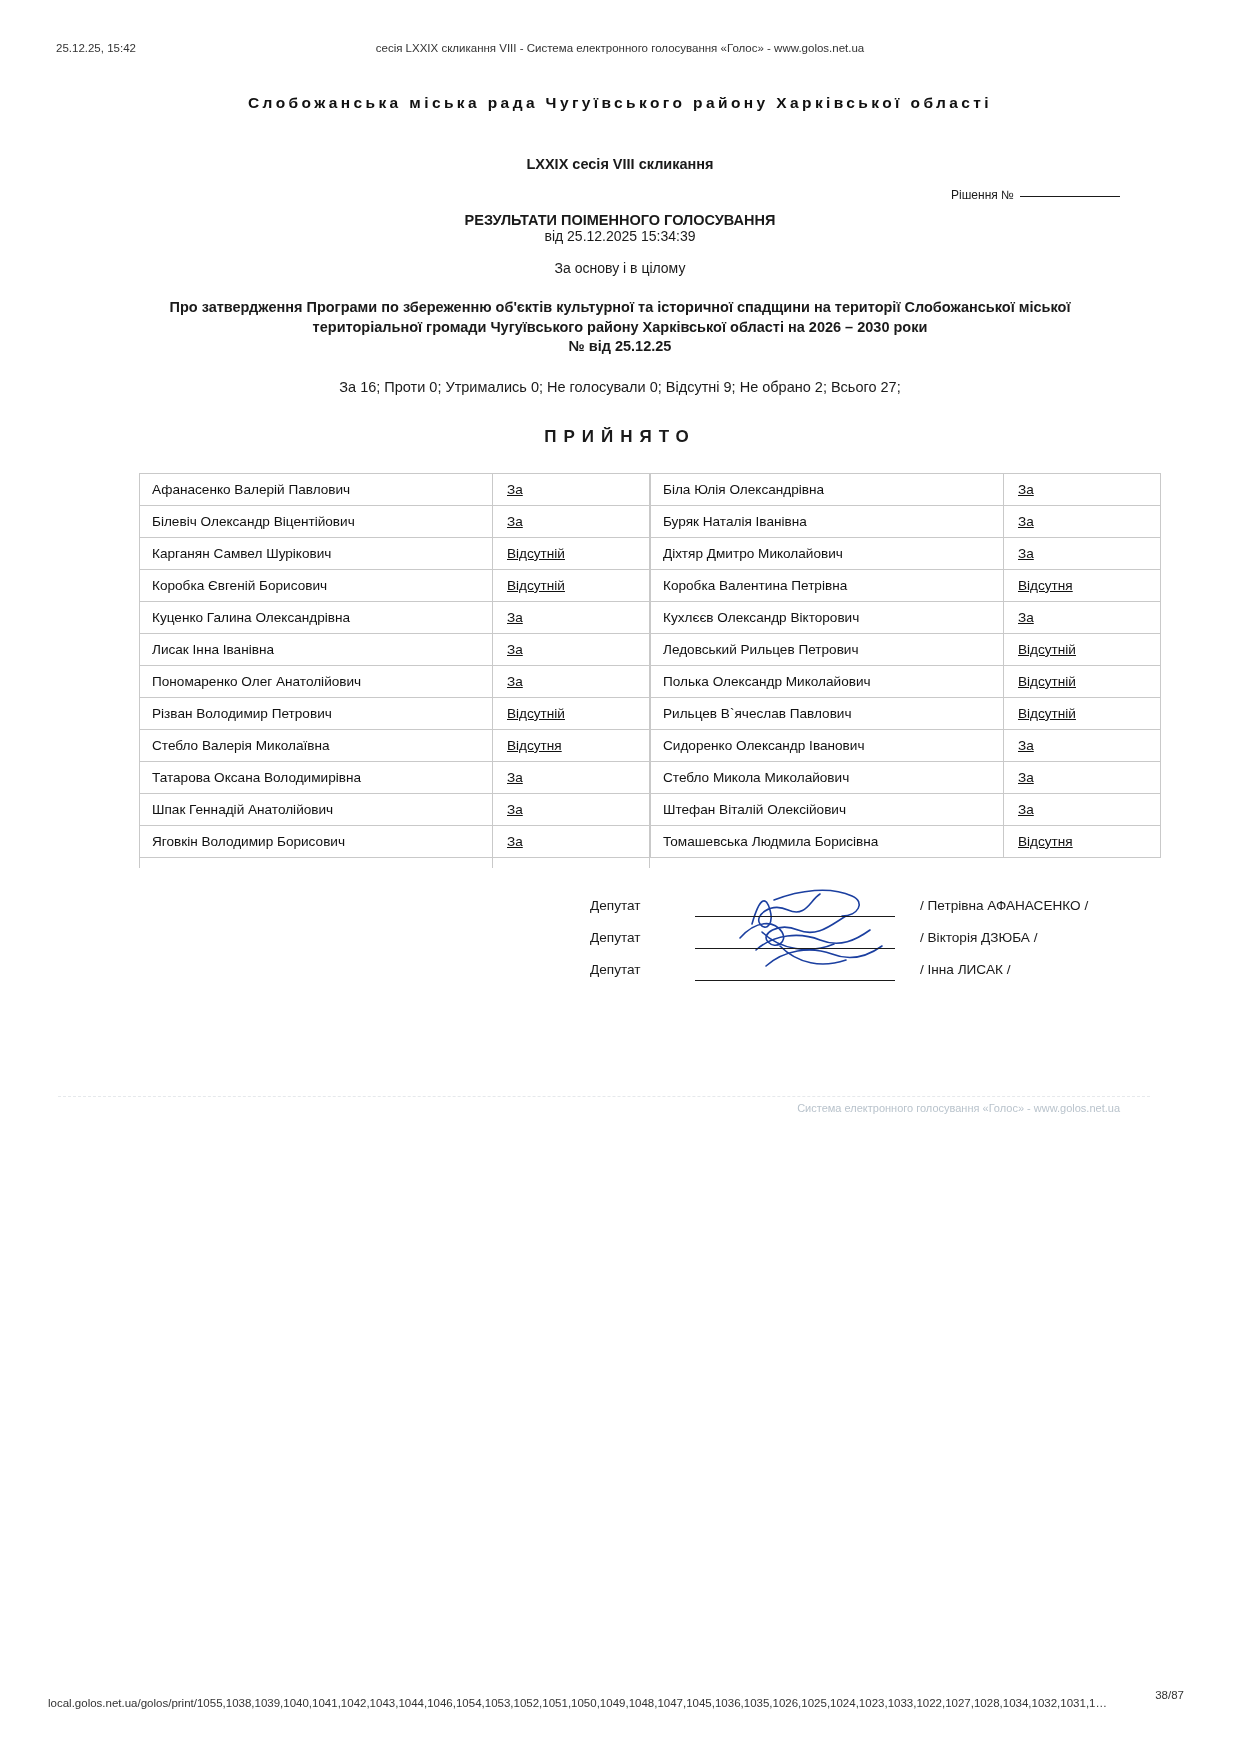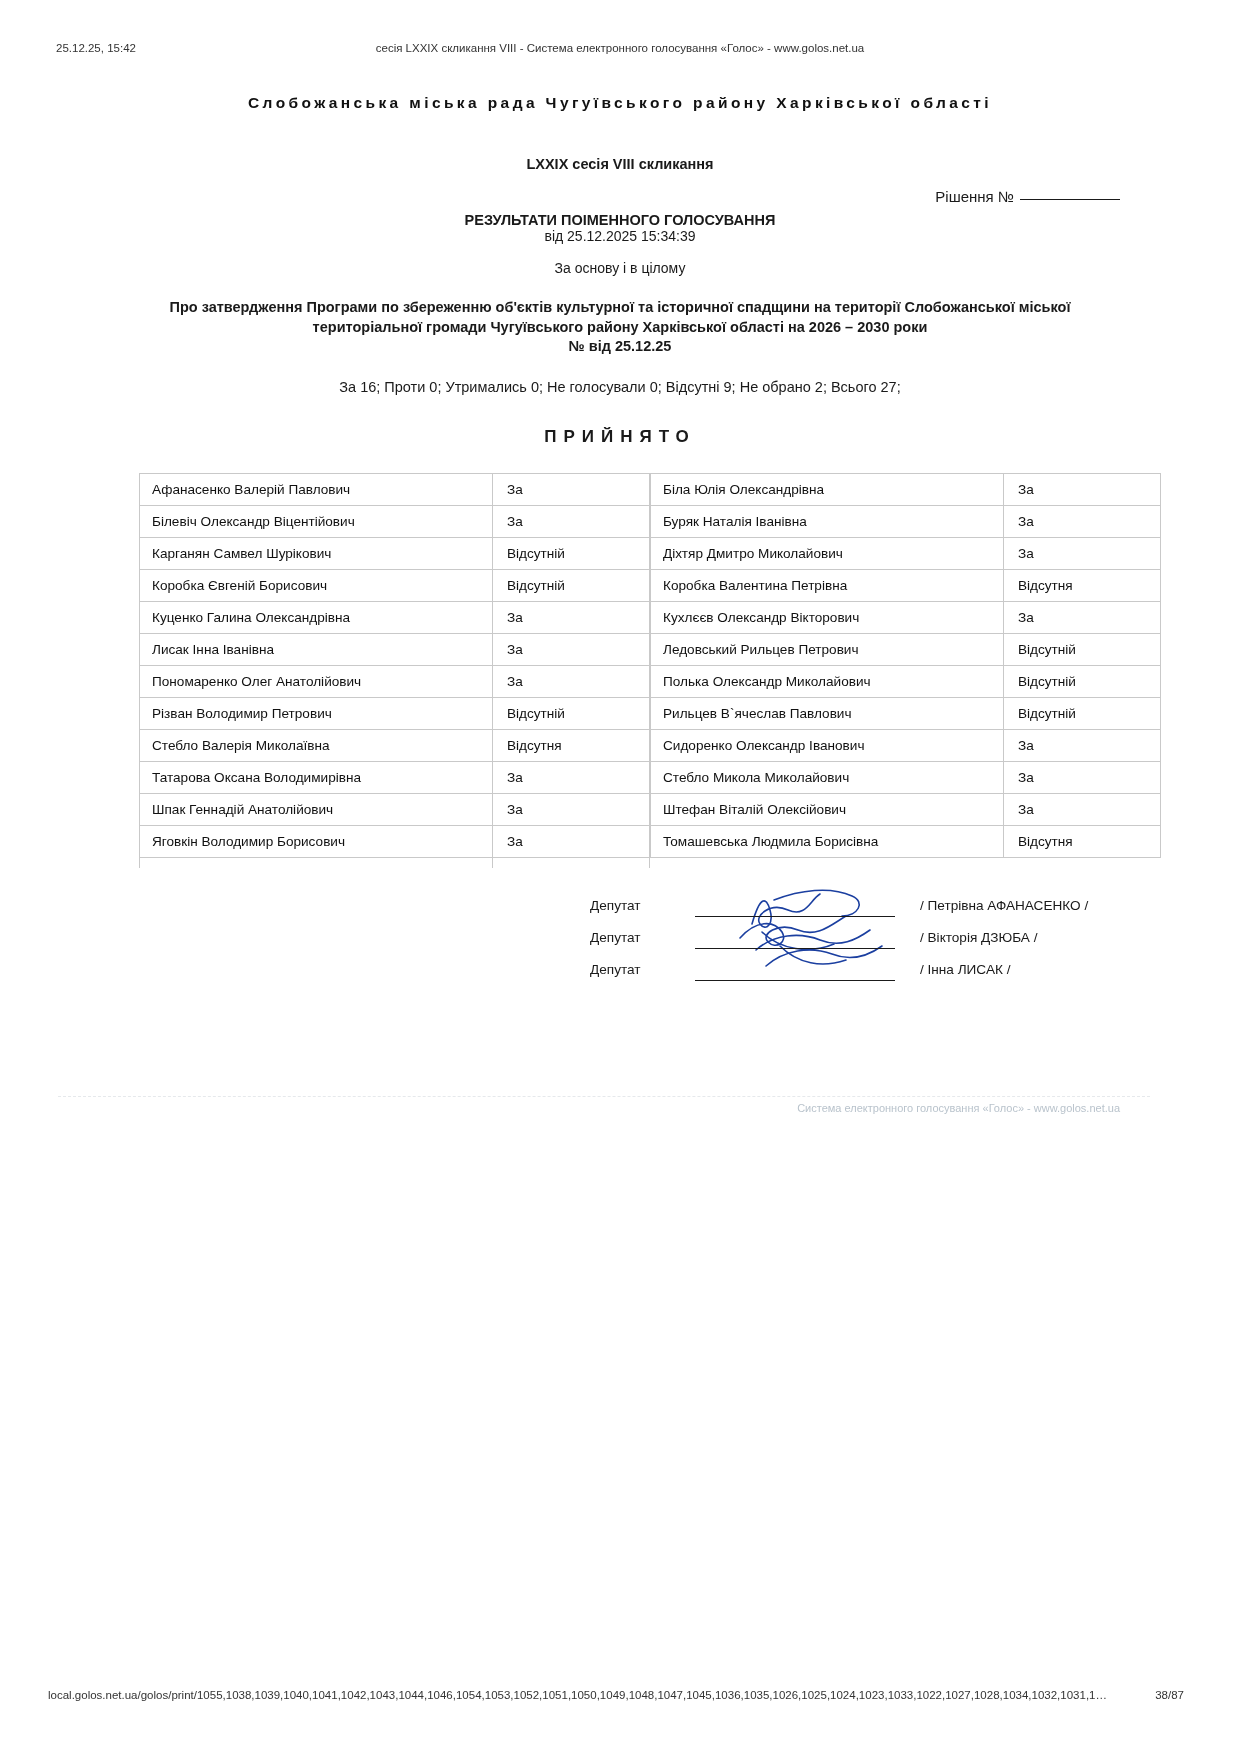--- a/index.html
+++ b/index.html
@@ -51,21 +51,21 @@
     bottom: 48px;
     left: 0;
     right: 0;
     height: 16px;
     font-size: 11.5px;
     color: #333;
   }
   .print-footer .pf-left {
     position: absolute;
     left: 48px;
-    top: 0;
+    top: 8px;
     white-space: nowrap;
   }
   .print-footer .pf-right {
     position: absolute;
     right: 56px;
     top: 0;
     white-space: nowrap;
   }
 
   
@@ -94,21 +94,21 @@
 
   .decision-row {
     position: relative;
     height: 26px;
     margin-top: 16px;
   }
   .decision-no {
     position: absolute;
     right: 10px;
     top: 0;
-    font-size: 15px;
+    font-size: 12px;
     white-space: nowrap;
   }
   .decision-no .rule {
     display: inline-block;
     width: 100px;
     border-bottom: 1.3px solid #1a1a1a;
     vertical-align: 2px;
     margin-left: 6px;
   }
 
@@ -171,21 +171,21 @@
   .vote-table td {
     border: 1px solid #c9c9c9;
     height: 31px;
     font-size: 13.6px;
     padding: 0 0 0 12px;
     color: #111;
     white-space: nowrap;
     overflow: hidden;
   }
   .vote-table td.name { width: 340px; }
-  .vote-table td.vote { width: 142px; padding-left: 14px; }
+  .vote-table td.vote { width: 142px; padding-left: 14px; text-decoration: underline; }
   .vote-table tr.blank td {
     border-left: 1px solid #c9c9c9;
     border-right: 1px solid #c9c9c9;
     border-top: 1px solid #c9c9c9;
     border-bottom: none;
     height: 10px;
   }
 
   
   .signatures {

